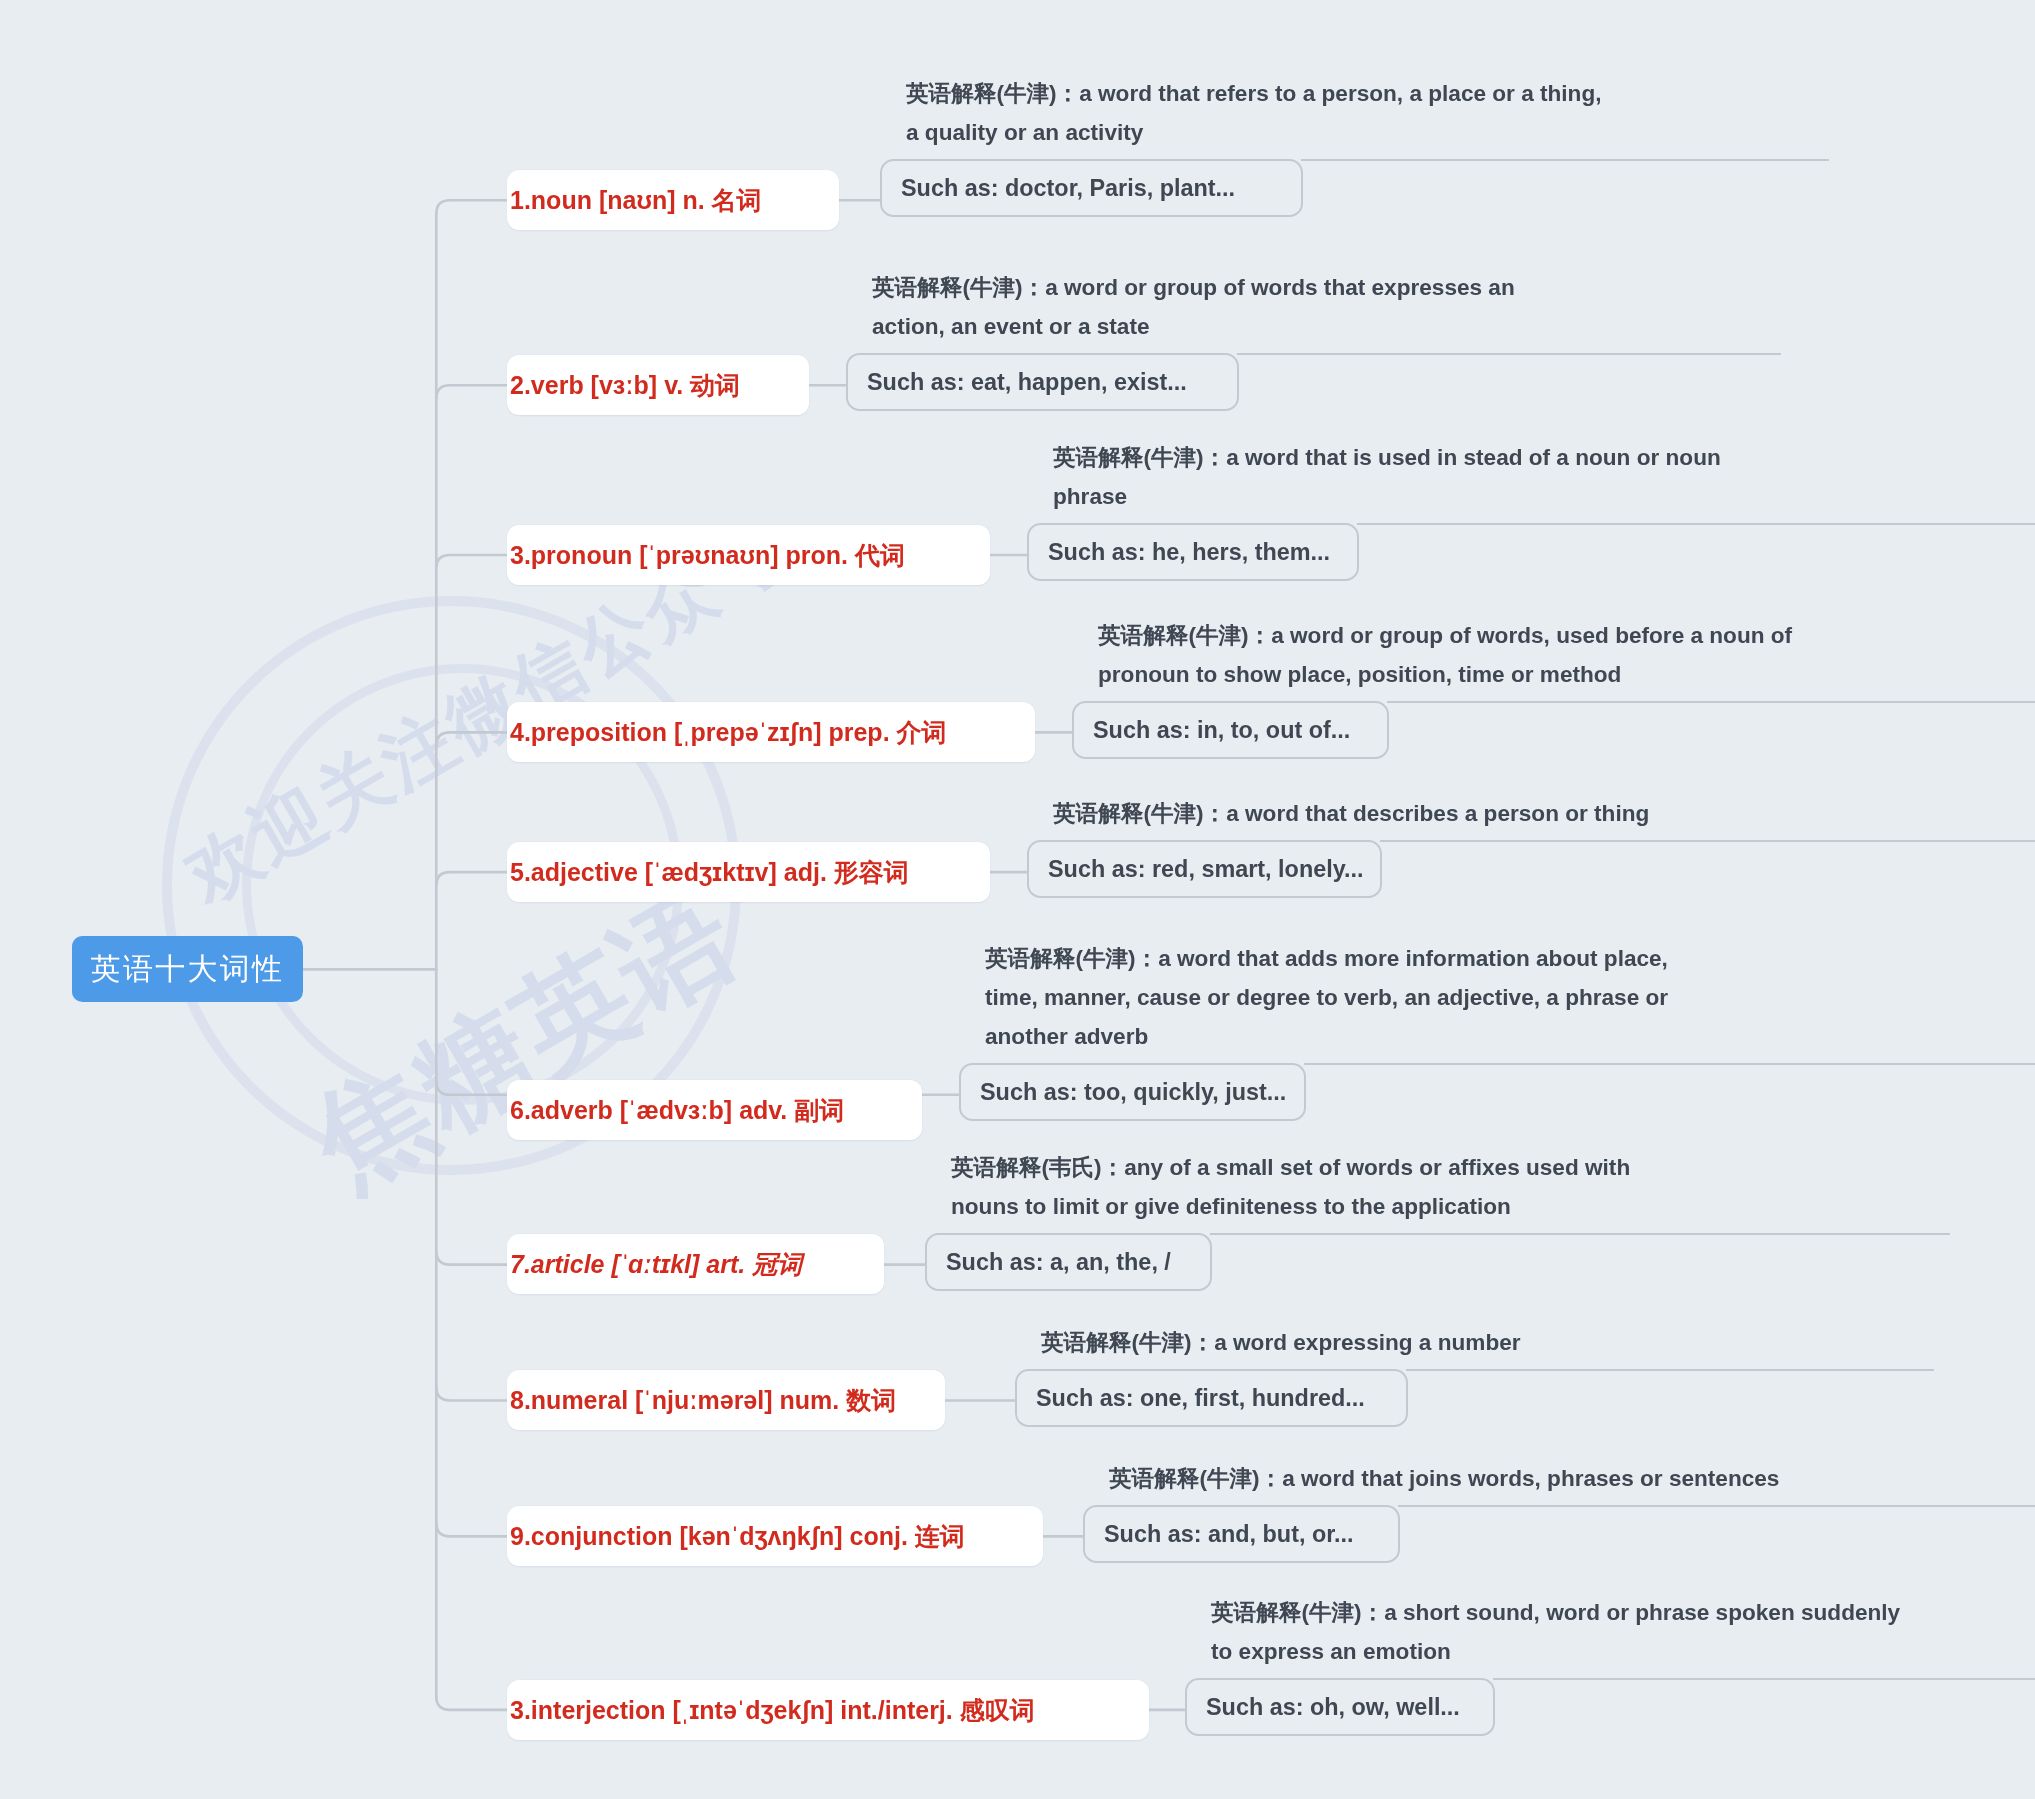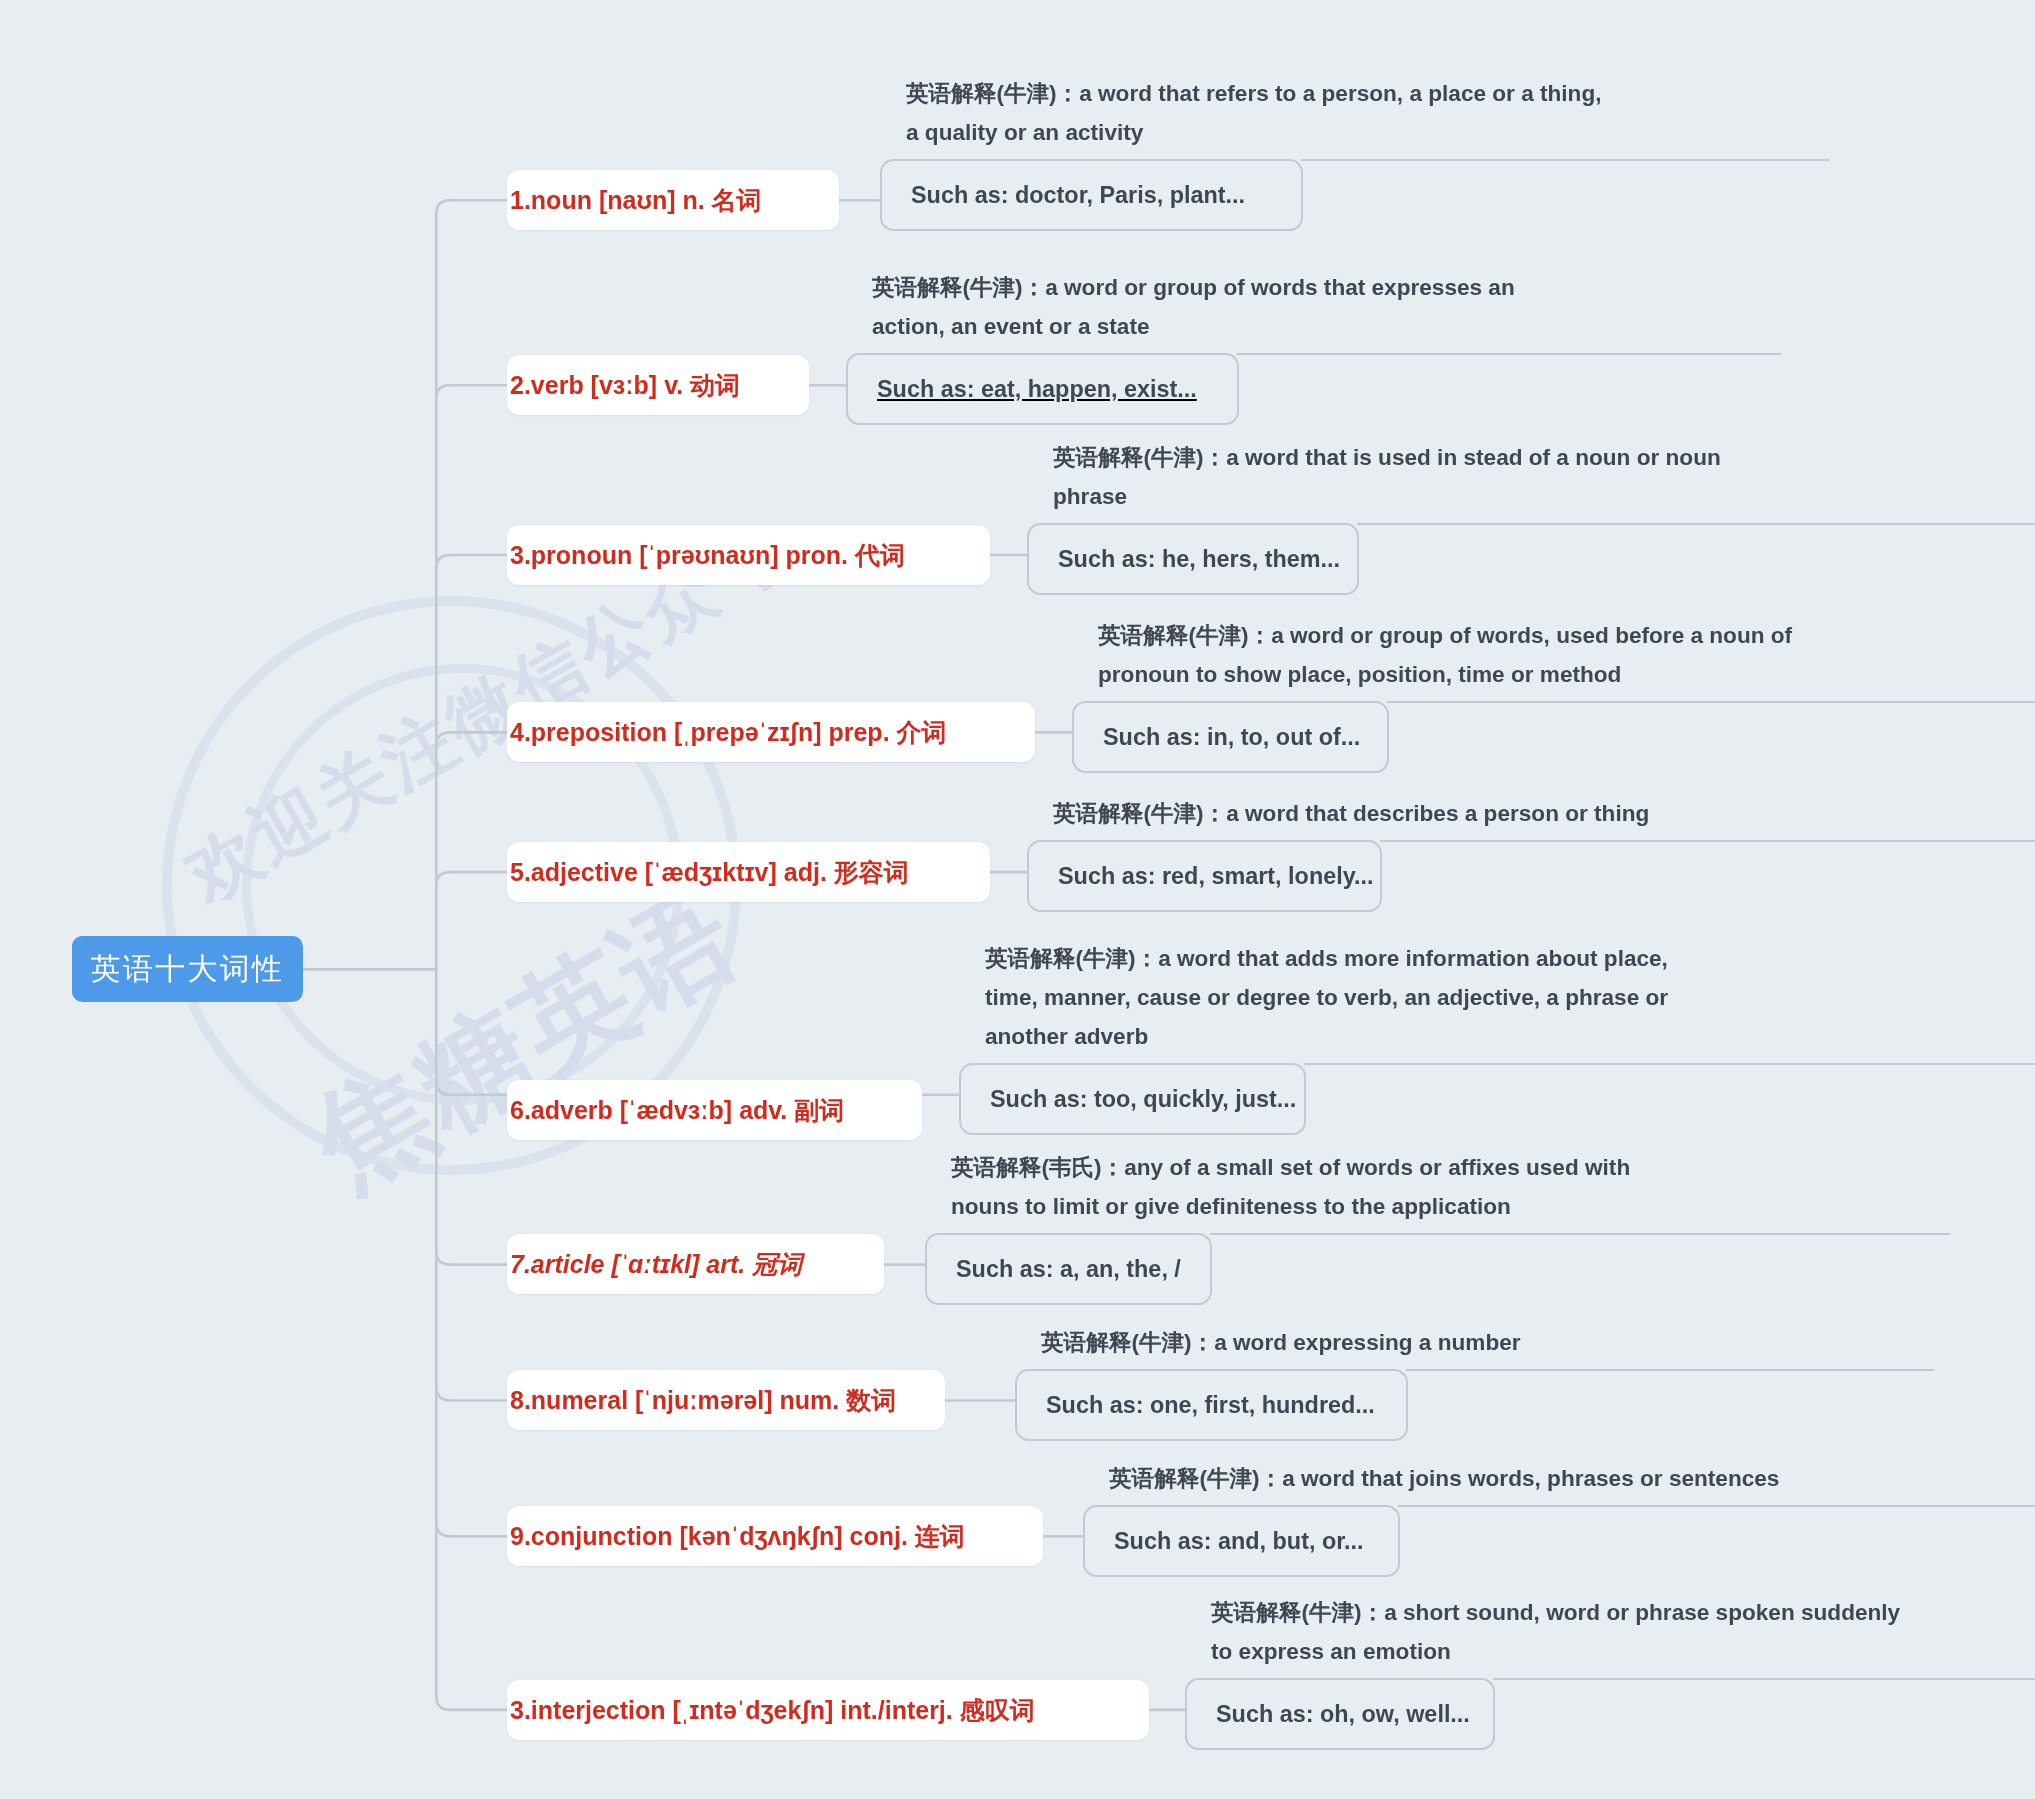--- a/index.html
+++ b/index.html
@@ -110,26 +110,26 @@
     color: #3f4752;
     font-size: 22.6px;
     font-weight: 700;
     line-height: 39px;
     white-space: nowrap;
     padding-bottom: 7.5px;
   }
 
   .subbox {
     position: relative;
-    height: 72px;
+    height: 58px;
     border: 2.3px solid #c3c9d1;
     border-radius: 13.6px;
     display: flex;
     align-items: center;
-    padding: 0 29px;
+    padding: 0 19px;
     box-sizing: border-box;
     color: #3f4752;
     font-size: 23.4px;
     font-weight: 700;
     white-space: nowrap;
     background: transparent;
   }
   
   .subbox .toprule {
     position: absolute;
@@ -192,21 +192,21 @@
           <div>a quality or an activity</div>
         </div>
         <div class="subbox">
           <span>Such as: doctor, Paris, plant...</span>
           <span class="toprule" style="width: 528px;"></span>
         </div>
       </div>
       <div class="topic-node" style="left: 507px; top: 355px; min-width: 302px;">
         <span>2.verb [vɜːb] v. 动词</span>
       </div>
-      <div class="sub-wrap" style="left: 846px; top: 353px; width: 393px; text-decoration: underline;">
+      <div class="sub-wrap" style="left: 846px; top: 353px; width: 393px;">
         <div class="explain">
           <div>英语解释(牛津)：a word or group of words that expresses an</div>
           <div>action, an event or a state</div>
         </div>
         <div class="subbox">
           <span>Such as: eat, happen, exist...</span>
           <span class="toprule" style="width: 544px;"></span>
         </div>
       </div>
       <div class="topic-node" style="left: 507px; top: 525px; min-width: 483px;">

